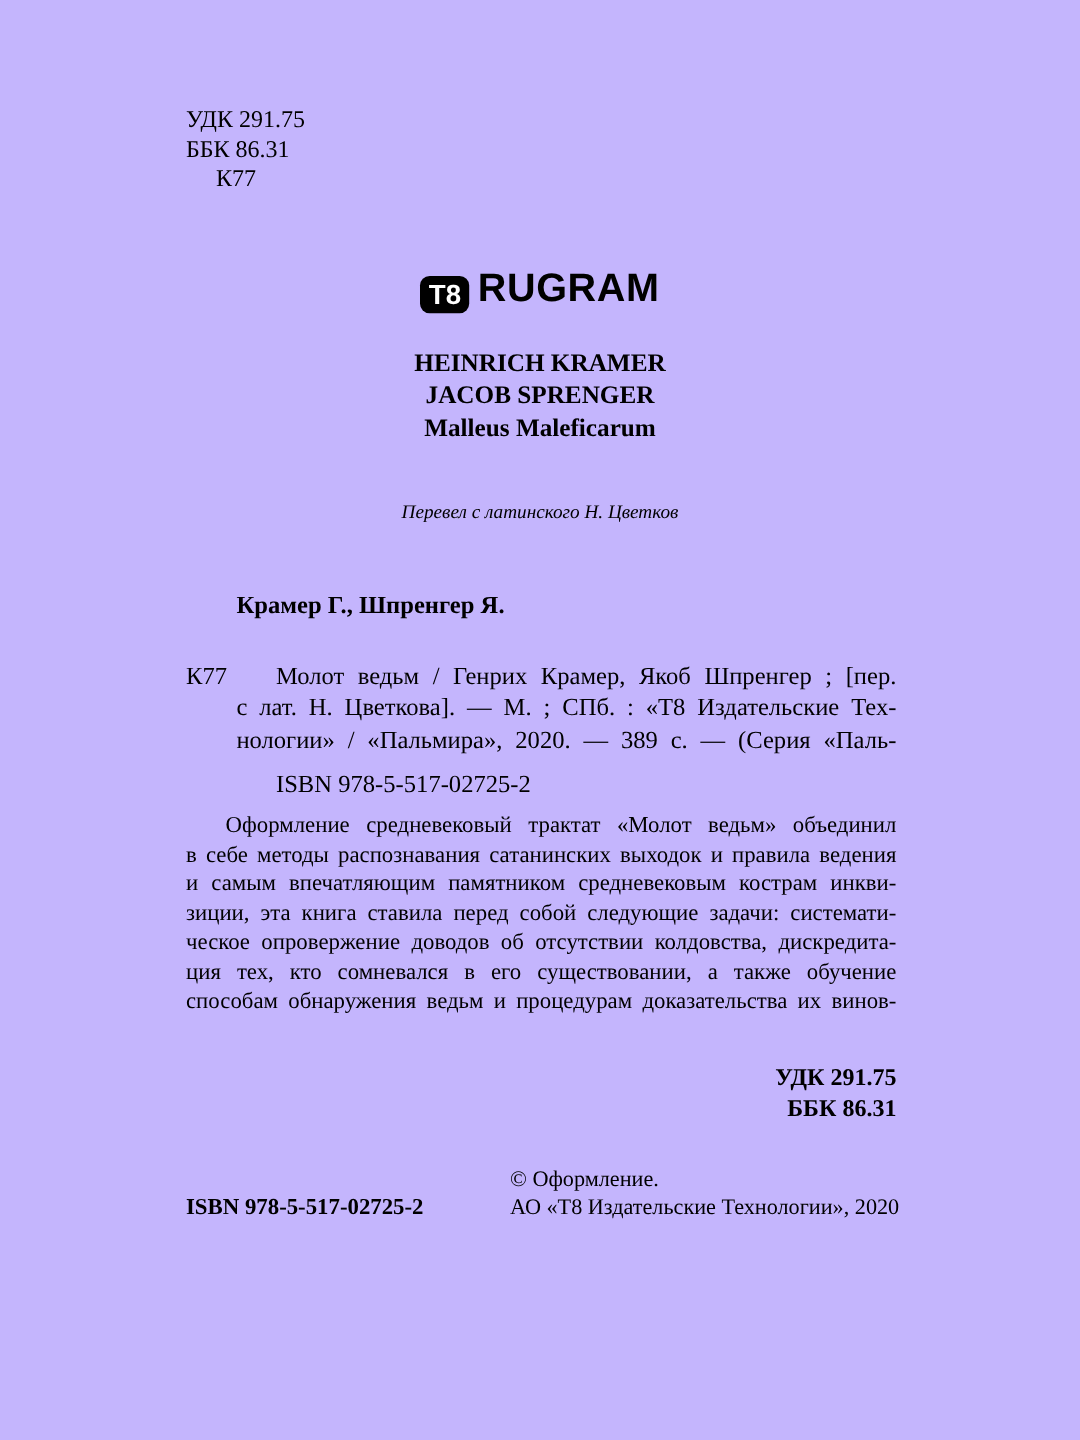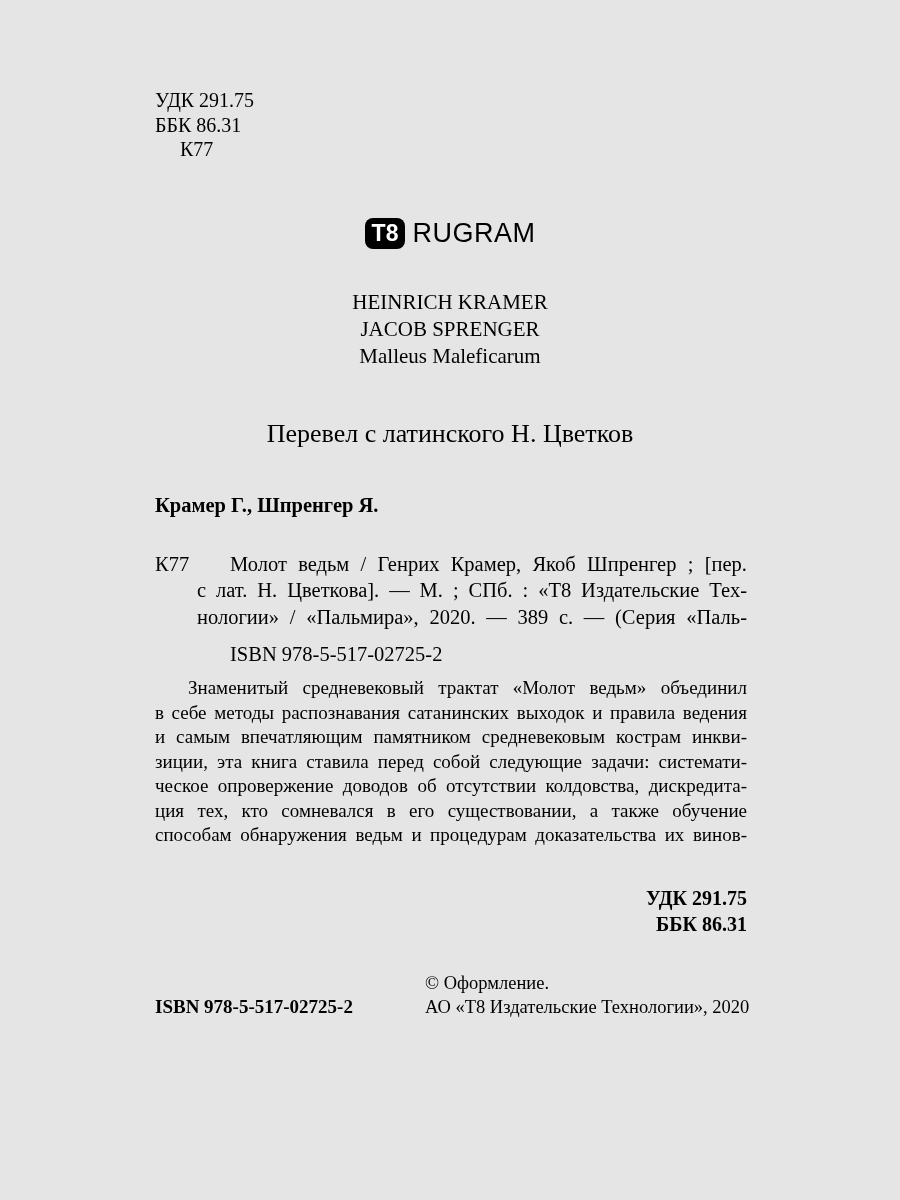--- a/index.html
+++ b/index.html
@@ -6,63 +6,63 @@
   html, body {
     width: 900px; height: 1200px;
     background: #ffffff;
     overflow: hidden;
   }
   body {
     font-family: "Liberation Serif", "DejaVu Serif", serif;
     color: #000;
     position: relative;
   }
-  .page { position: absolute; inset: 0; background: #e5e5e5; }
+  .page { position: absolute; inset: 0; background: #c4b5fd; }
 
   
   .codes-top {
     position: absolute; top: 88px; left: 155px;
     font-size: 20px; line-height: 24.5px;
   }
   .codes-top .k77 { margin-left: 25px; }
 
   
   .logo {
     position: absolute; top: 218px; left: 0; width: 100%;
     display: flex; justify-content: center; align-items: center; gap: 7px;
   }
   .logo-t8 {
     background: #000; color: #fff;
     font-family: "Liberation Sans", sans-serif;
     font-weight: bold; font-size: 23px; line-height: 1.15;
-    padding: 2px 7px 3px 7px; border-radius: 8px;
+    padding: 2px 7px 3px 7px; border-radius: 8px; margin-top: 12px;
   }
   .logo-rugram {
     font-family: "Liberation Sans", sans-serif;
-    font-weight: normal; font-size: 27px; letter-spacing: 0.5px;
+    font-weight: bold; font-size: 33px; letter-spacing: 0.5px;
     color: #000;
   }
 
   
   .title-block {
     position: absolute; top: 289px; left: 0; width: 100%;
-    text-align: center; font-size: 21px; line-height: 27px;
+    text-align: center; font-size: 21px; line-height: 27px; font-weight: bold;
   }
 
   .translator {
     position: absolute; top: 419px; left: 0; width: 100%;
-    text-align: center; font-size: 26px;
+    text-align: center; font-style: italic; font-size: 16px;
   }
 
   
   .biblio {
     position: absolute; top: 492px; left: 155px; width: 592px;
     font-size: 20.5px; line-height: 26.5px;
   }
-  .biblio-authors { font-weight: bold; }
+  .biblio-authors { font-weight: bold; margin-left: 42px; }
   .biblio-body { position: relative; margin-left: 42px; }
   .k-code { position: absolute; left: -42px; top: 0; }
   .bl.first { text-indent: 33px; margin-top: 32px; }
   .just { text-align: justify; text-align-last: justify; }
   .biblio-isbn { margin-top: 11px; margin-left: 75px; }
 
   
   .annotation {
     position: absolute; top: 676px; left: 155px; width: 592px;
     font-size: 19px; line-height: 24.5px;
@@ -117,21 +117,21 @@
     <div class="biblio-body">
       <span class="k-code">К77</span>
       <div class="bl first just">Молот ведьм / Генрих Крамер, Якоб Шпренгер ; [пер.</div>
       <div class="bl just">с лат. Н. Цветкова]. — М. ; СПб. : «Т8 Издательские Тех-</div>
       <div class="bl just">нологии» / «Пальмира», 2020. — 389 с. — (Серия «Паль-</div>
     </div>
     <div class="biblio-isbn">ISBN 978-5-517-02725-2</div>
   </div>
 
   <div class="annotation">
-    <div class="ann-line first">Знаменитый средневековый трактат «Молот ведьм» объединил</div>
+    <div class="ann-line first">Оформление средневековый трактат «Молот ведьм» объединил</div>
     <div class="ann-line">в себе методы распознавания сатанинских выходок и правила ведения</div>
     <div class="ann-line">и самым впечатляющим памятником средневековым кострам инкви-</div>
     <div class="ann-line">зиции, эта книга ставила перед собой следующие задачи: системати-</div>
     <div class="ann-line">ческое опровержение доводов об отсутствии колдовства, дискредита-</div>
     <div class="ann-line">ция тех, кто сомневался в его существовании, а также обучение</div>
     <div class="ann-line">способам обнаружения ведьм и процедурам доказательства их винов-</div>
   </div>
 
   <div class="codes-bottom">
     <div>УДК 291.75</div>

